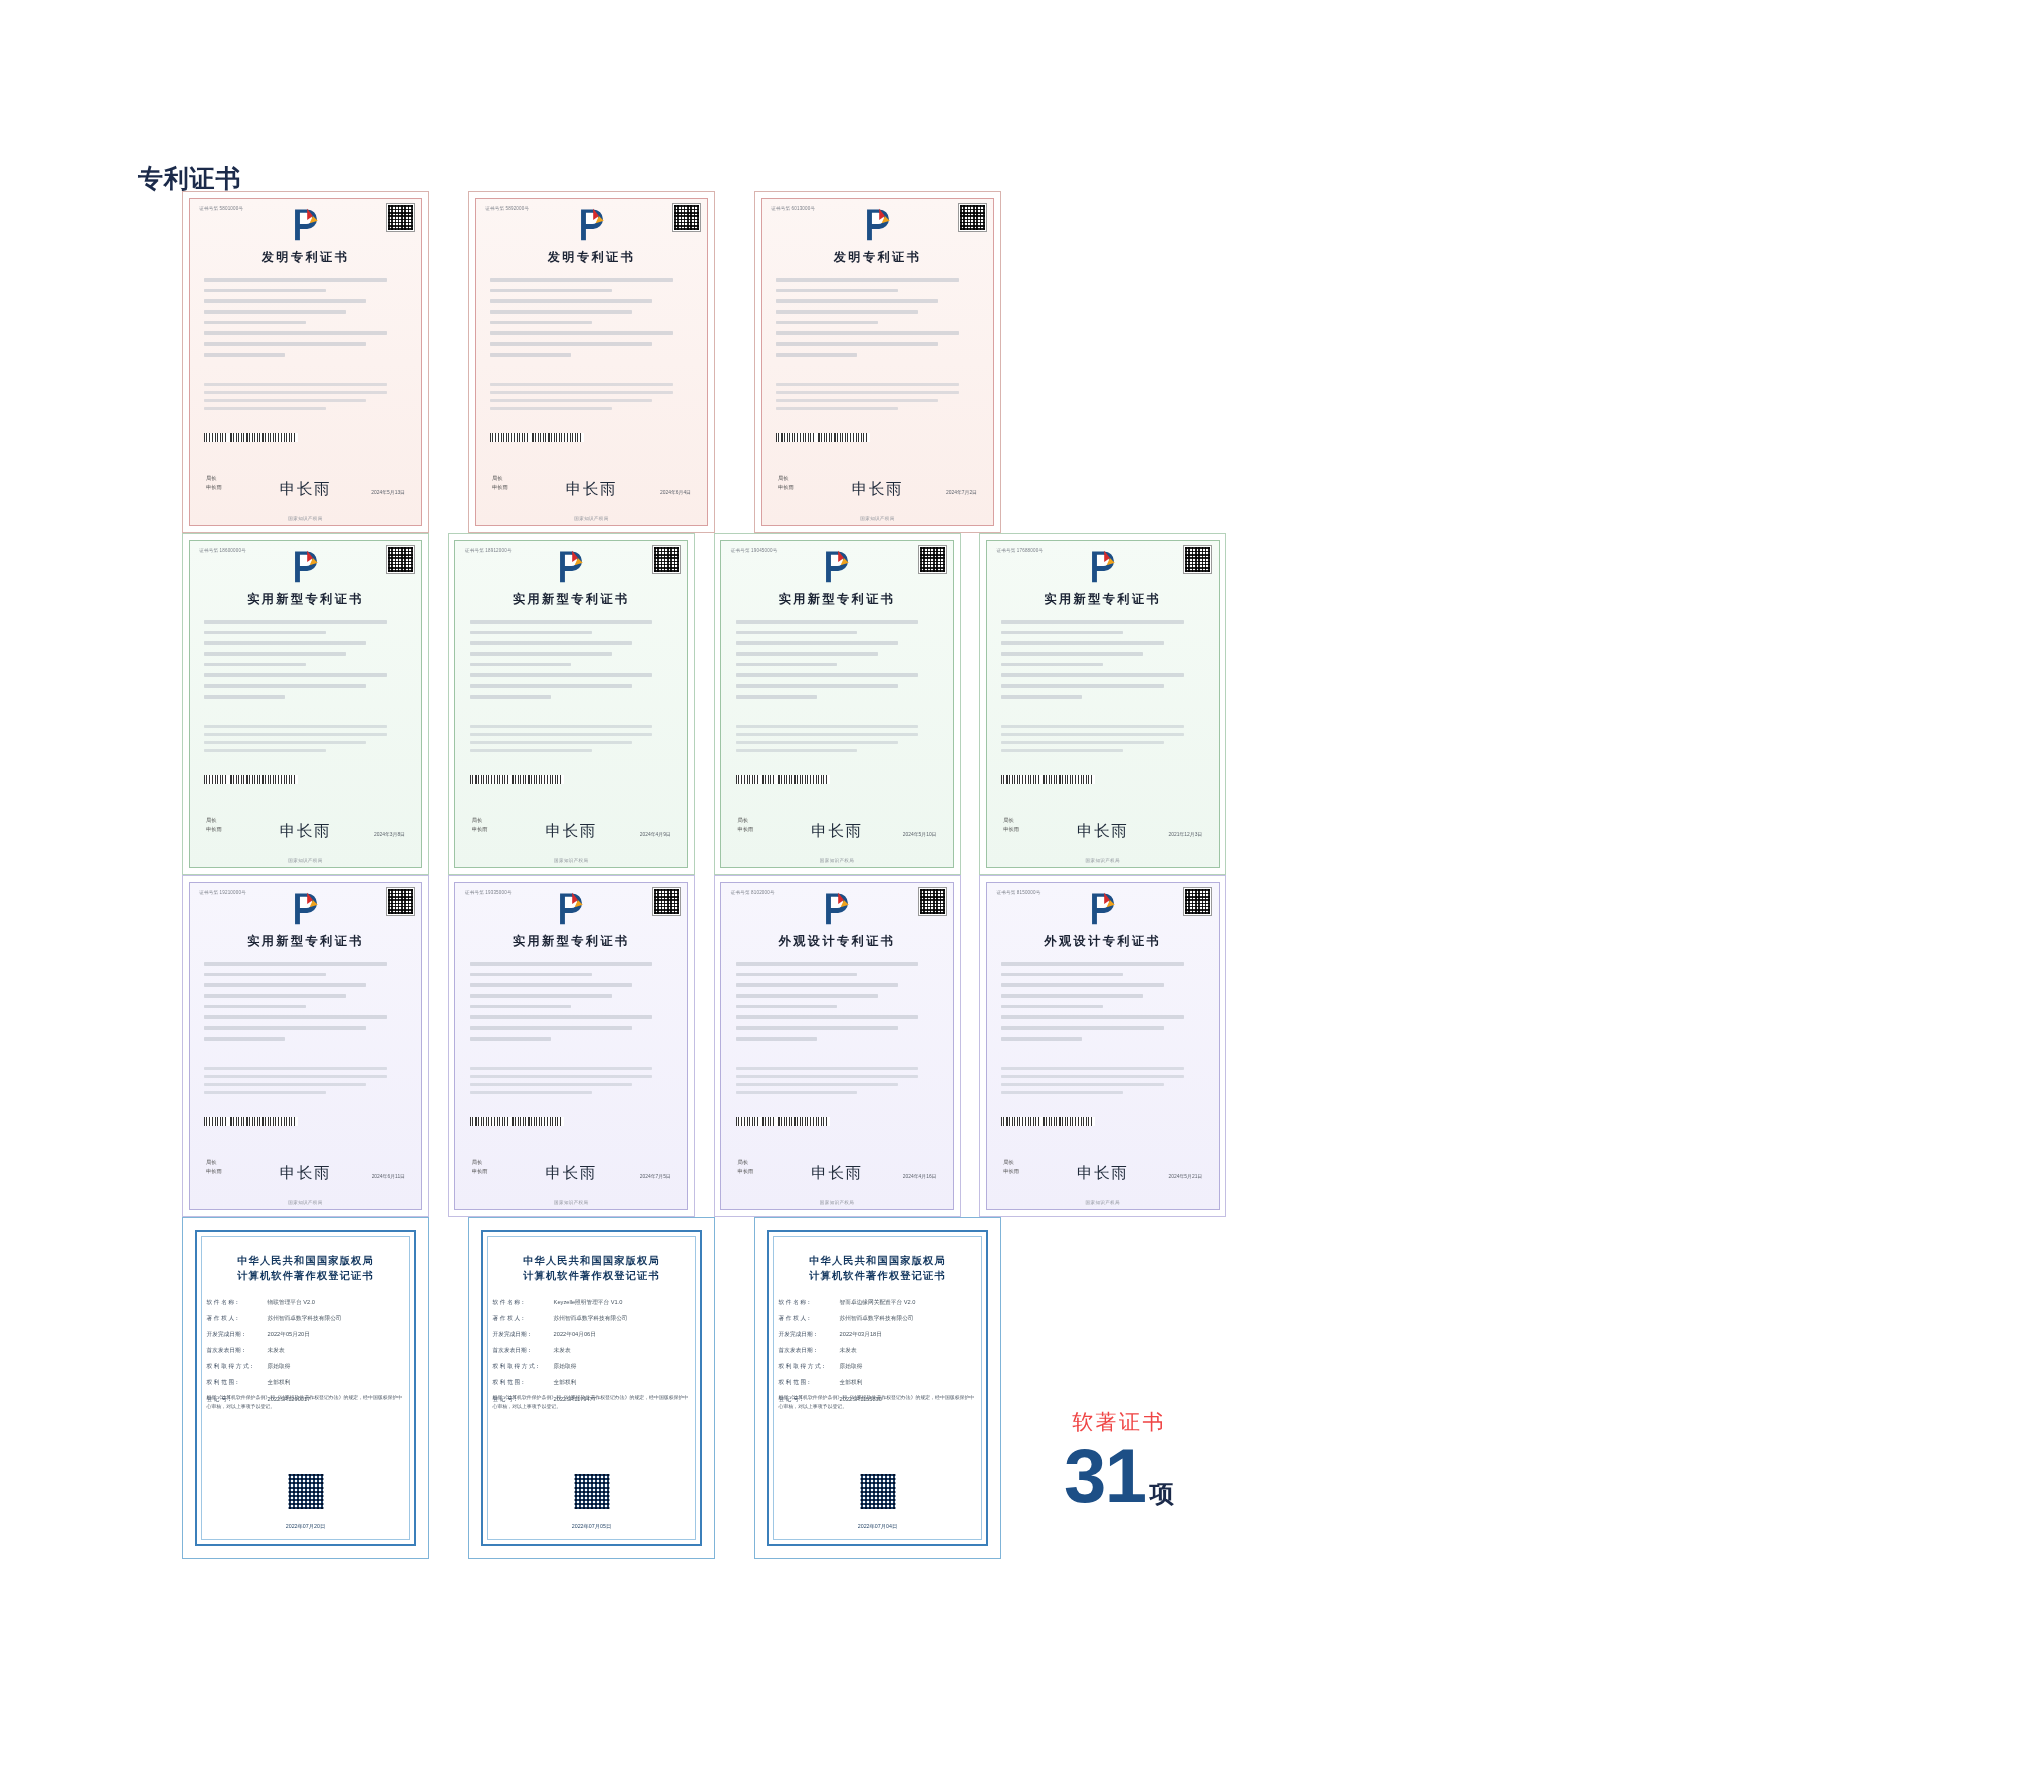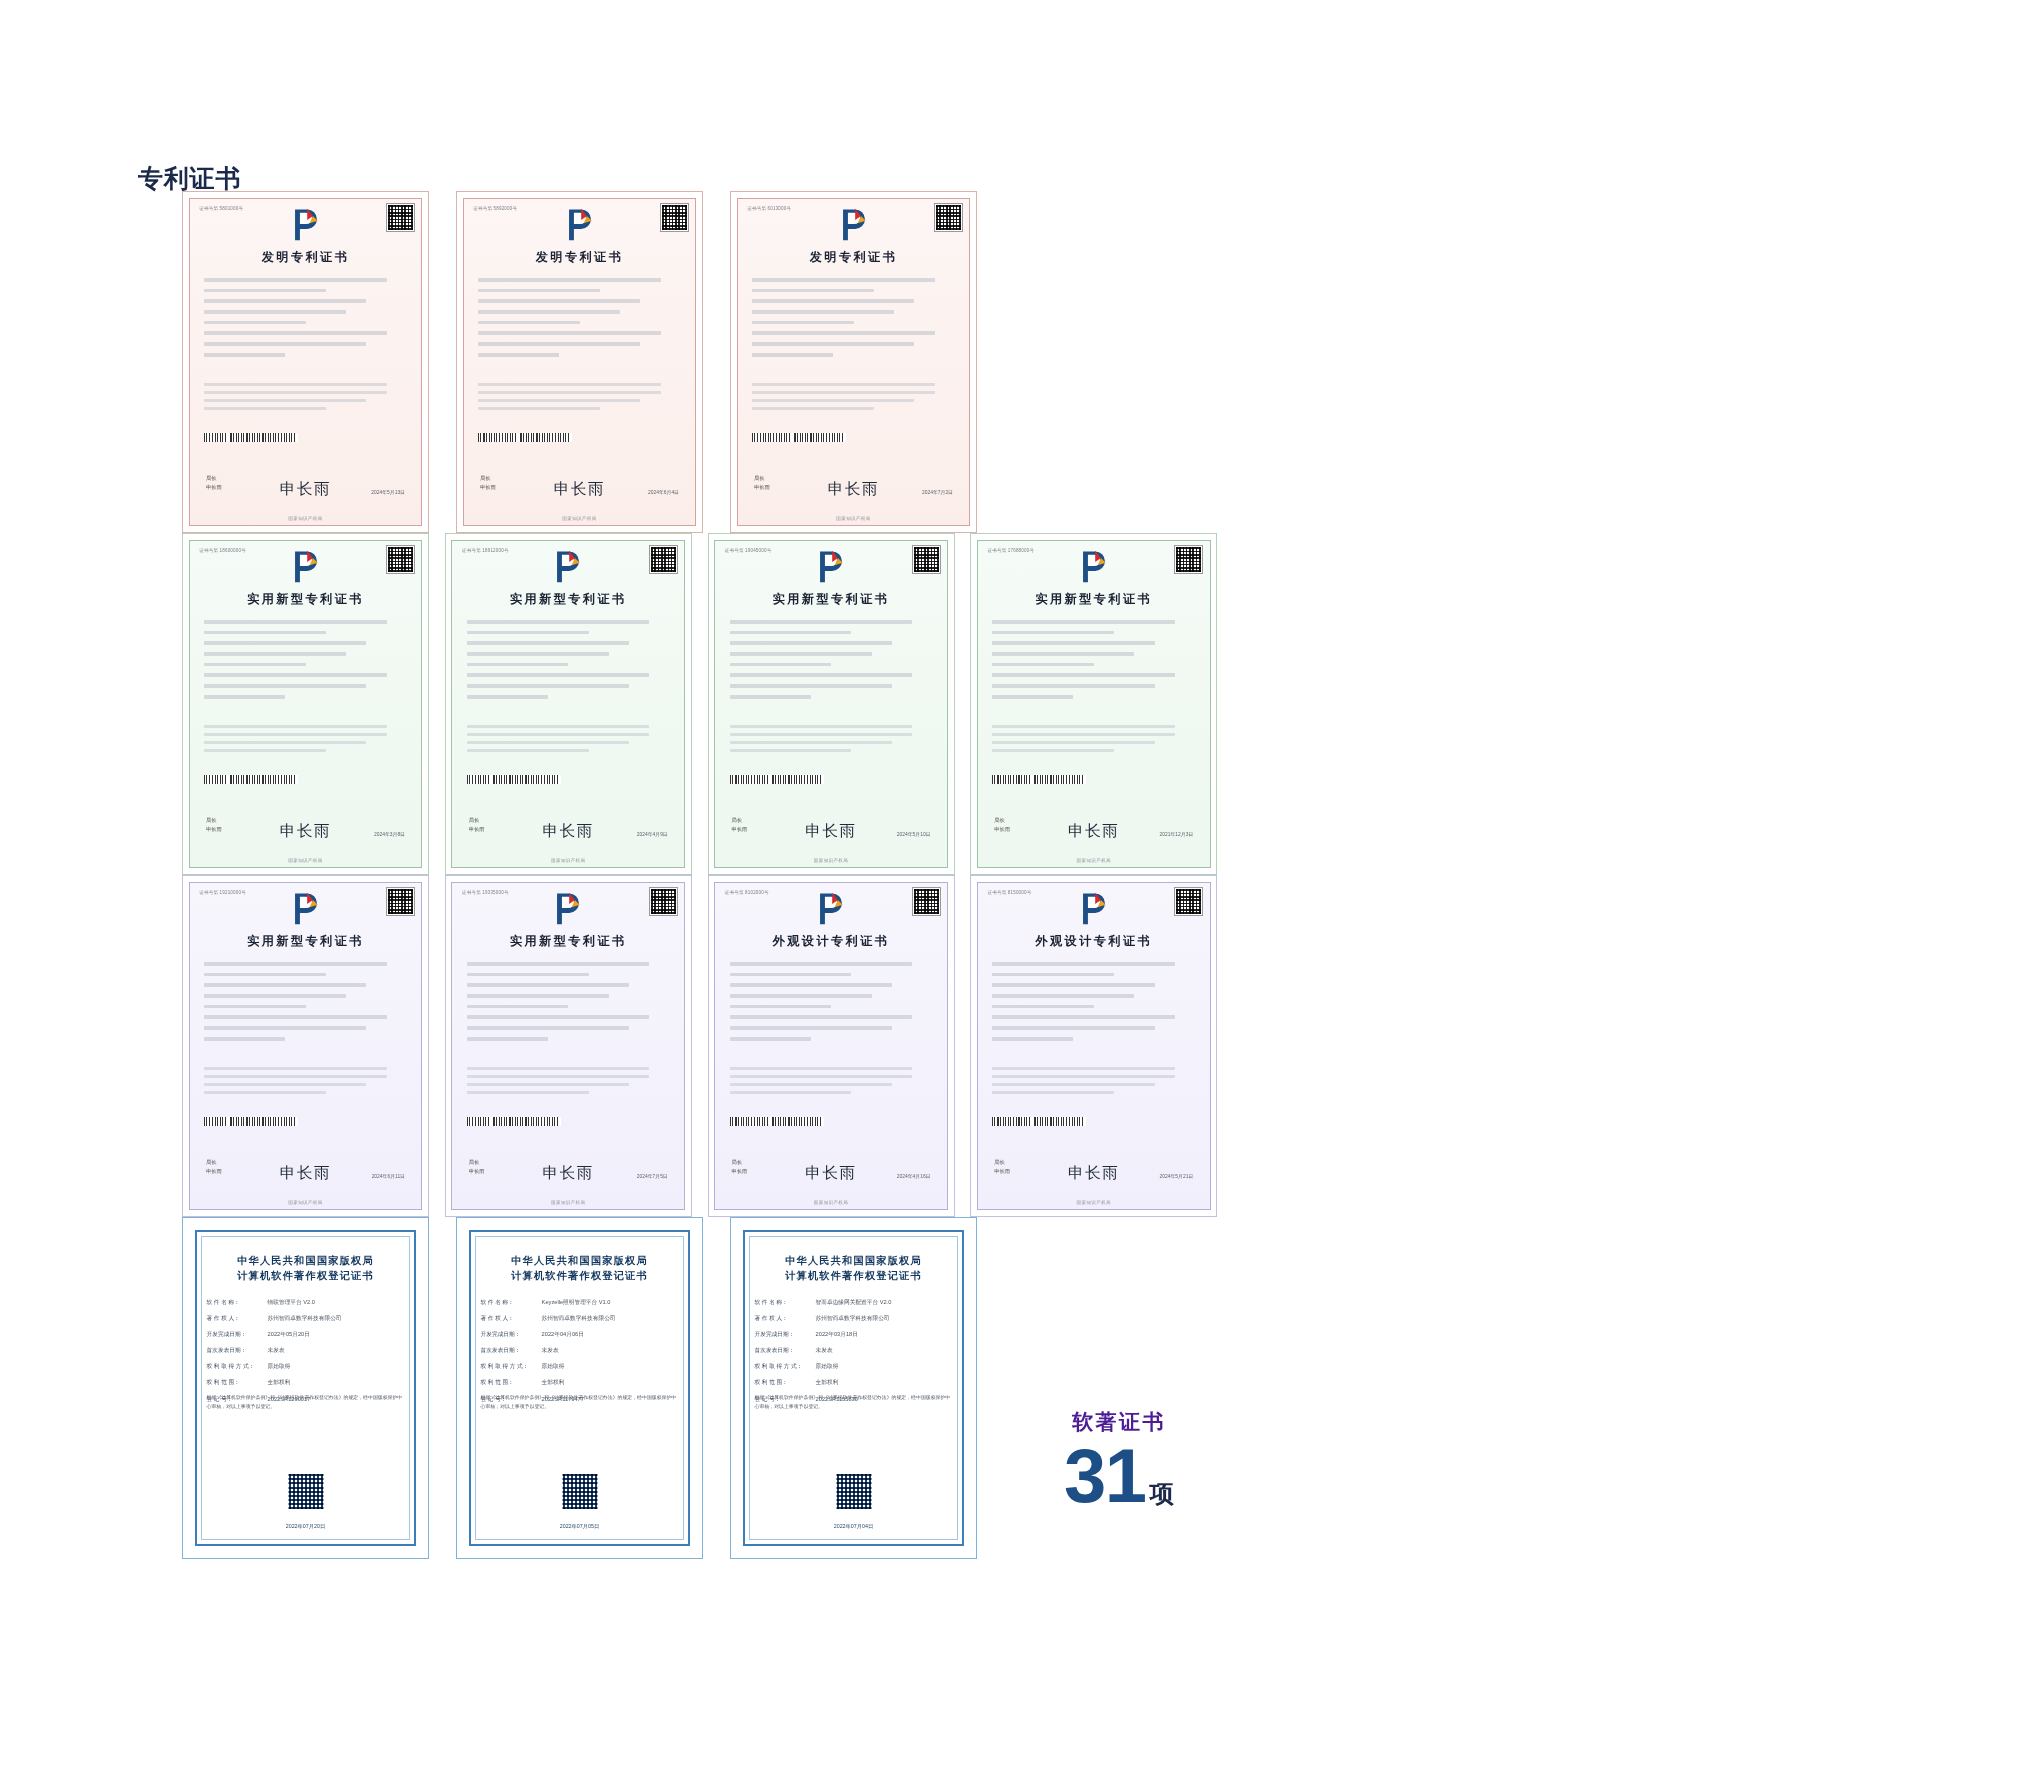--- a/index.html
+++ b/index.html
@@ -22,21 +22,21 @@
     font-weight:bold;
     color:#1b2a4a;
     letter-spacing:0.8px;
     white-space:nowrap;
     margin-top:20px;
   }
   #title-left{left:138px;top:142px;}
 
   
   .cert-grid{position:absolute;left:138px;top:191px;width:1095px;}
-  .cert-row{display:flex;gap:0;padding-left:44px;}
+  .cert-row{display:flex;gap:12px;padding-left:44px;}
   .cert-cell{width:274px;display:flex;justify-content:flex-start;}
   .cert{
     width:247px;height:342px;
     box-sizing:border-box;
     position:relative;
     overflow:hidden;
     background:#fff;
     border:0.8px solid #cfd5dd;
   }
   .cert-inner{
@@ -152,21 +152,21 @@
   }
   .blue-frame::after{
     content:"";position:absolute;inset:3.7px;border:0.8px solid #9fc7e4;
   }
 
   
   .count-block{
     position:absolute;left:1005px;top:1408px;width:228px;text-align:center;
   }
   .count-label{
-    font-size:21px;font-weight:bold;color:#4c1d95;letter-spacing:2.4px;
+    font-size:21px;font-weight:normal;color:#ef4444;letter-spacing:2.4px;
   }
   .count-num{
     margin-top:2.4px;
     font-size:76px;line-height:1em;font-weight:bold;color:#1d4f86;
     letter-spacing:-1.6px;
     display:inline-block;
   }
   .count-unit{
     font-size:24.4px;font-weight:bold;color:#1b2a4a;margin-left:4.1px;
   }

